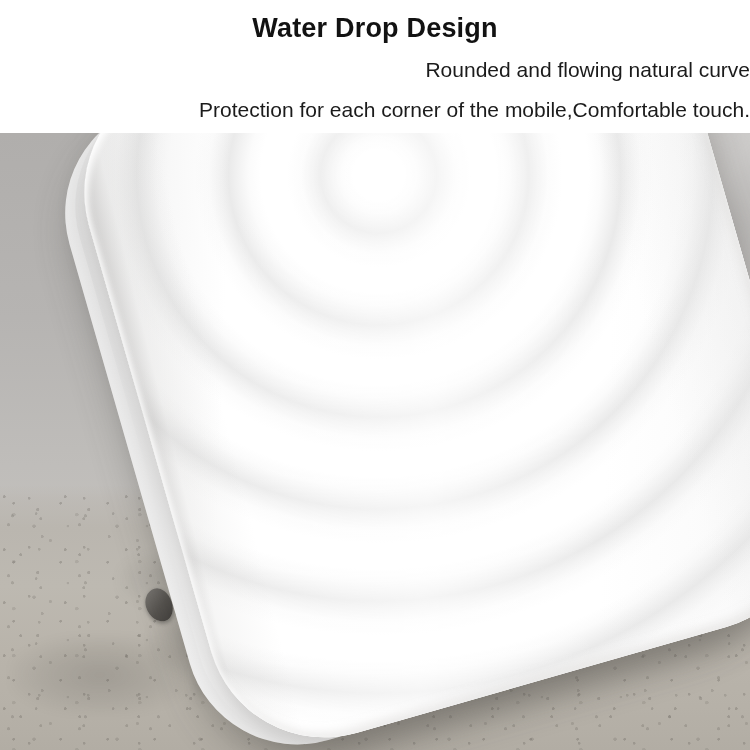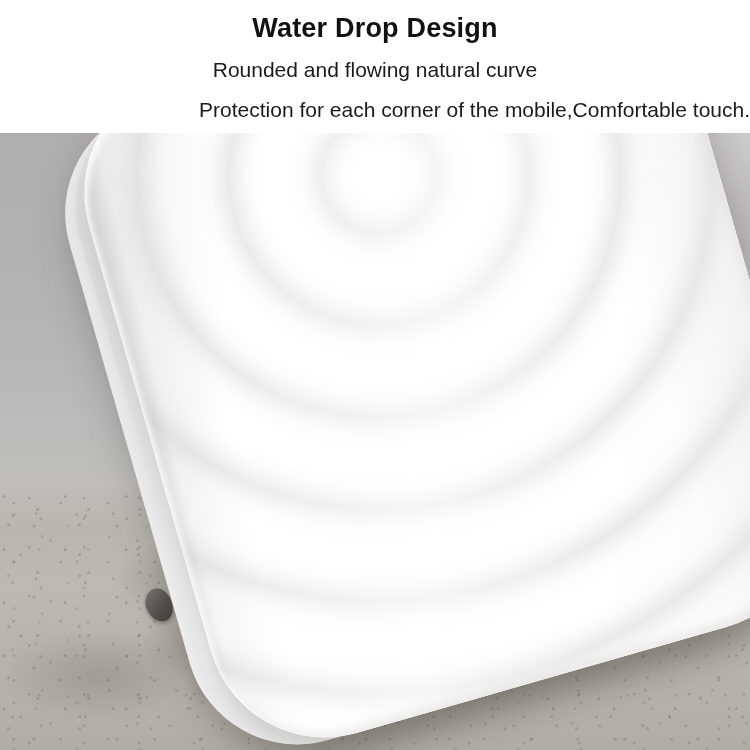--- a/index.html
+++ b/index.html
@@ -44,20 +44,21 @@
   }
   #subtitle {
     position: absolute;
     left: 0;
     top: 57px;
     width: 750px;
     font-size: 21px;
     font-weight: normal;
     color: #1b1b1b;
     line-height: 26px;
+    text-align: right;
   }
   #tagline {
     position: absolute;
     left: 0;
     top: 97px;
     width: 750px;
     font-size: 21px;
     font-weight: normal;
     color: #1b1b1b;
     line-height: 26px;

